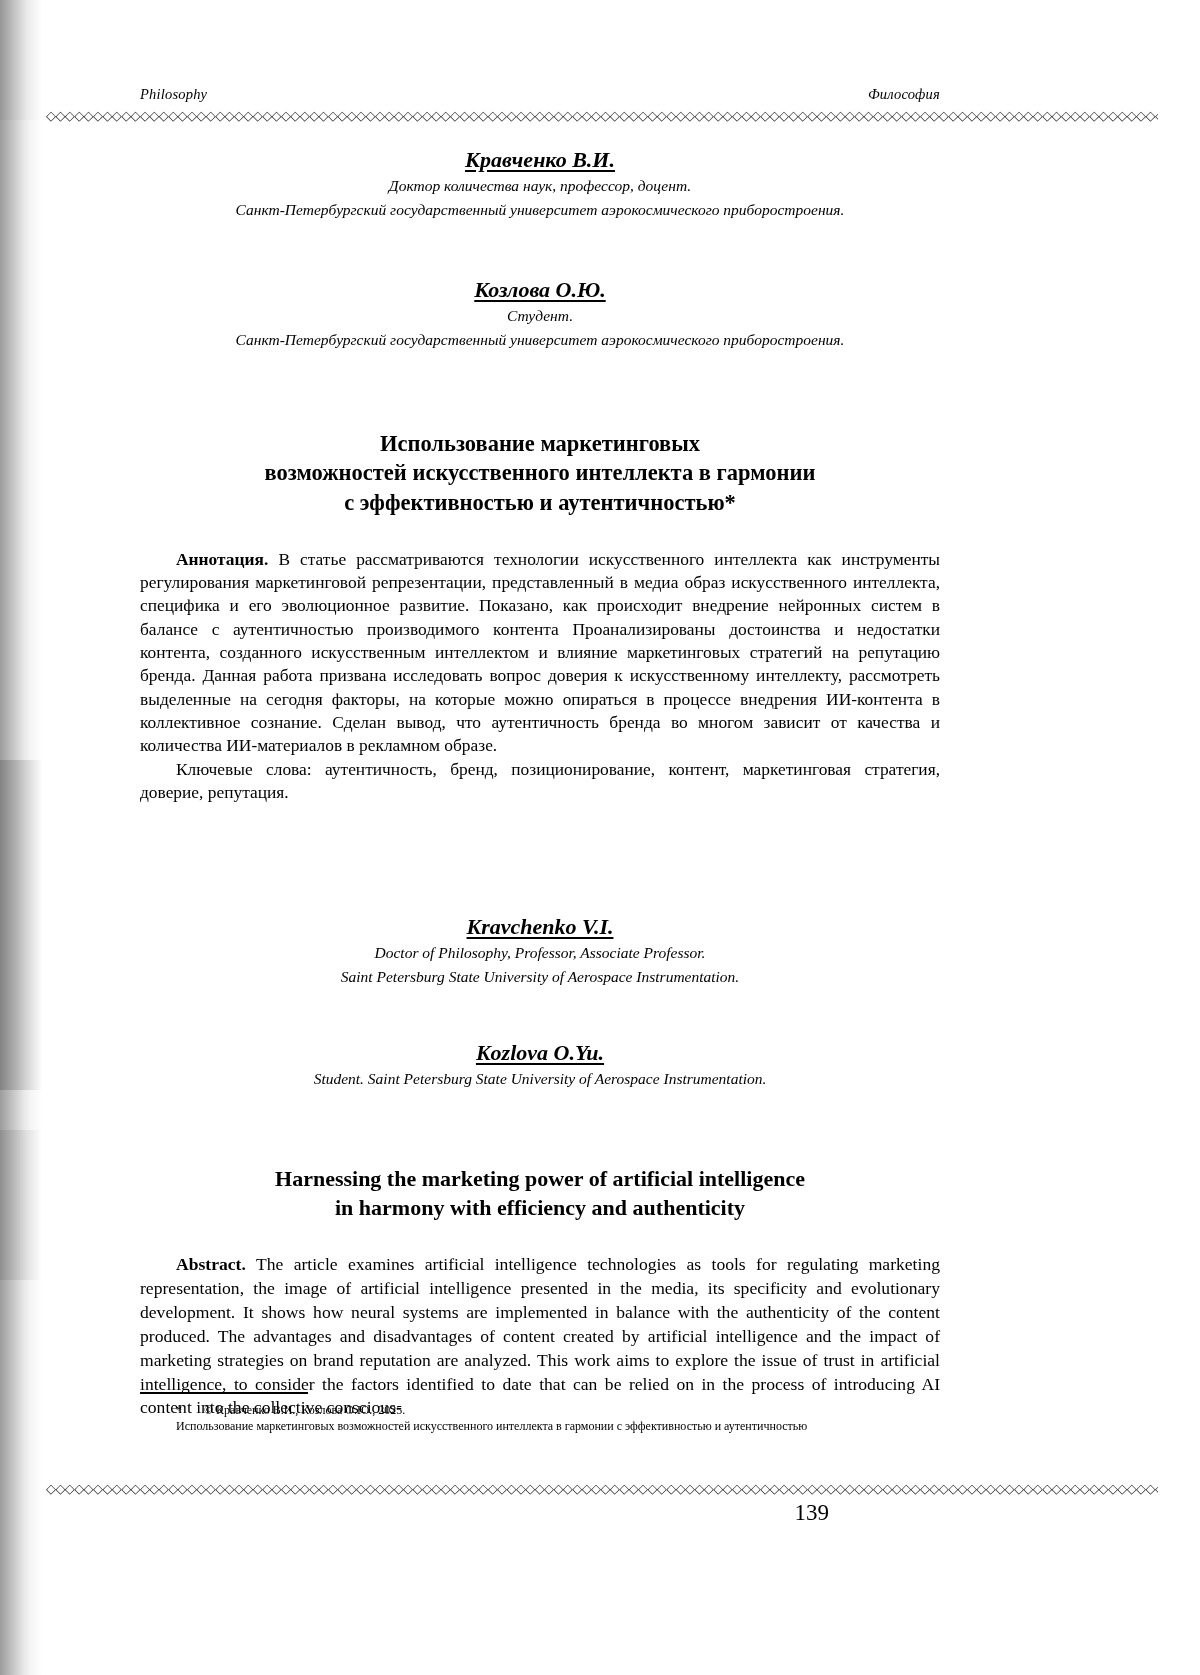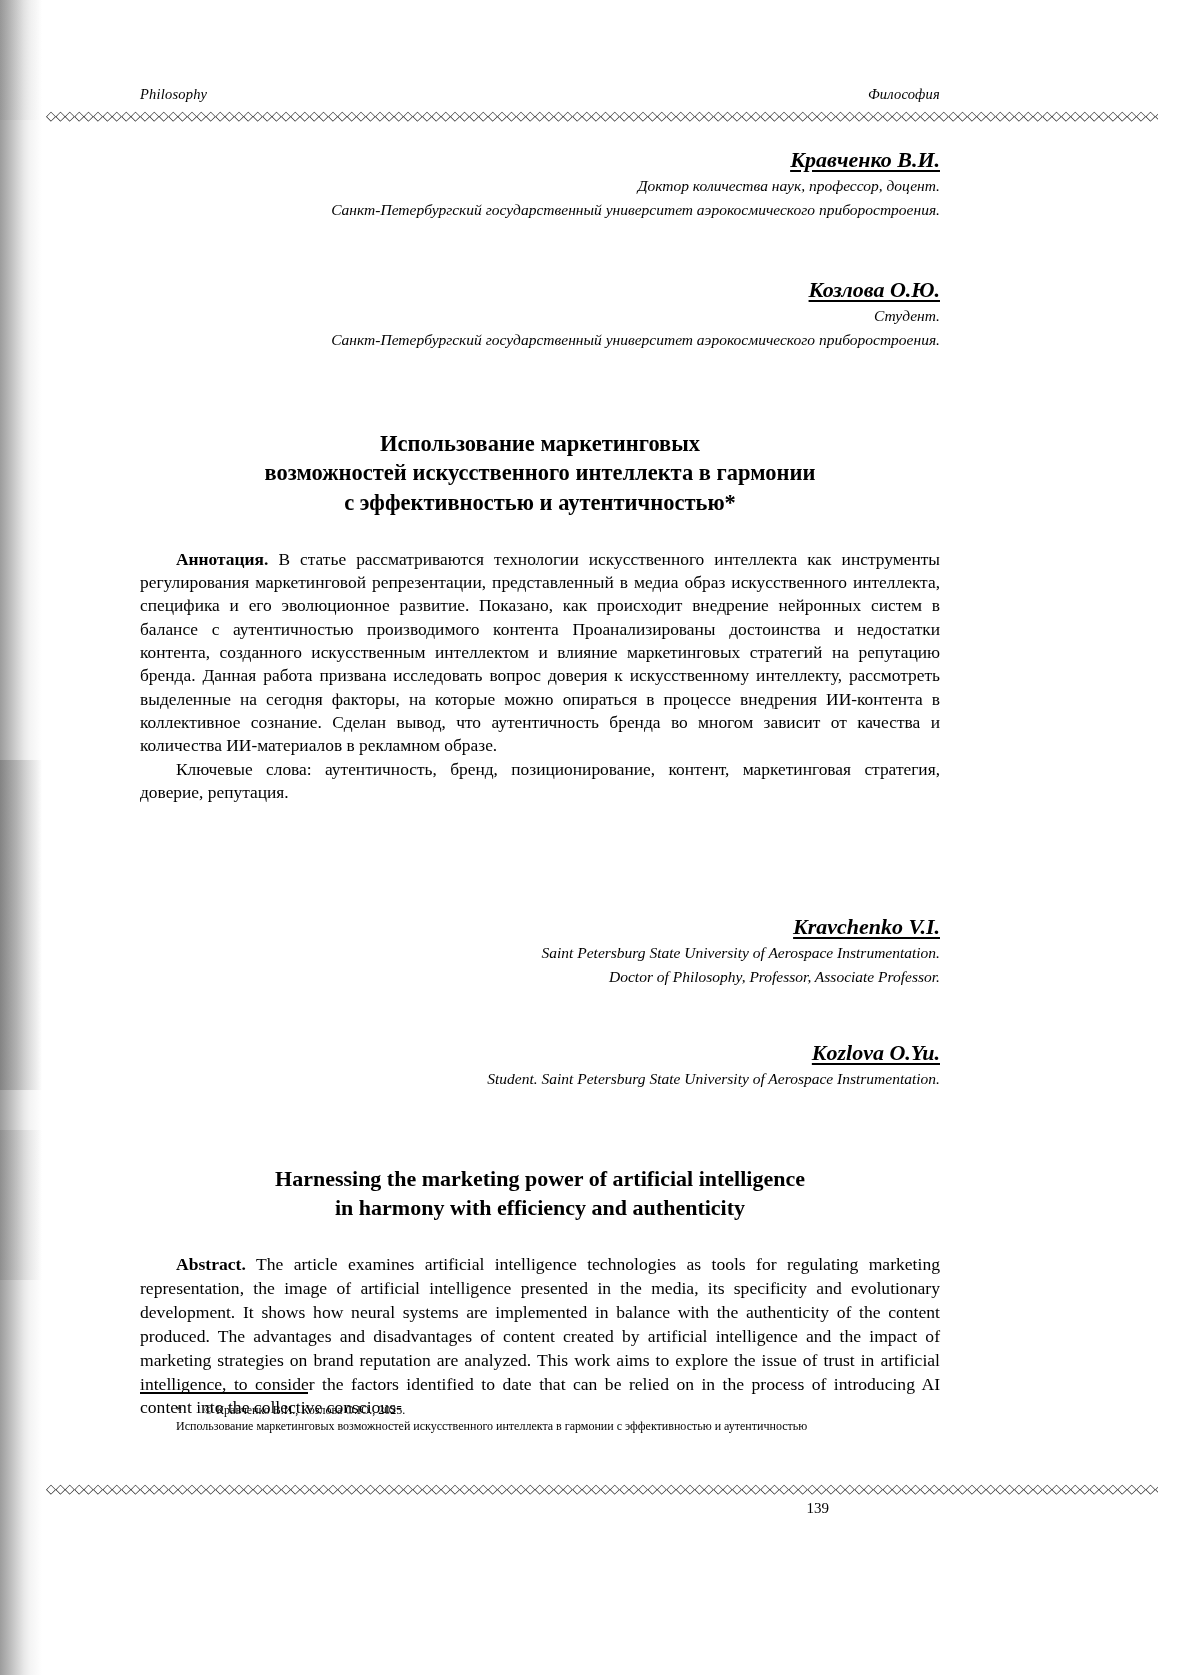--- a/index.html
+++ b/index.html
@@ -66,21 +66,21 @@
     font-size: 13px;
     line-height: 14px;
     letter-spacing: -0.6px;
     white-space: nowrap;
     font-family: "DejaVu Sans", sans-serif;
   }
   .ornament-top { left: 46px; top: 109px; width: 1112px; }
   .ornament-bottom { left: 46px; top: 1482px; width: 1112px; }
 
   
-  .author-block { text-align: right; }
+  .author-block { text-align: center; }
   .author-name {
     font-weight: bold;
     font-style: italic;
     font-size: 22px;
     text-decoration: underline;
     text-underline-offset: 3px;
     margin: 0;
   }
   .author-line {
     font-style: italic;
@@ -137,21 +137,21 @@
   }
   .footnote .fn-first { text-indent: 36px; }
   .footnote .fn-star { padding-right: 22px; }
   .footnote .fn-rest { text-indent: 36px; }
 
   
   .page-number {
     position: absolute;
     right: 140px;
     top: 1500px;
-    font-size: 15px;
+    font-size: 23px;
   }
 
   .sp-1 { height: 44px; }
   .sp-2 { height: 56px; }
   .sp-4 { height: 74px; }
   .sp-5 { height: 26px; }
   .sp-6 { height: 52px; }
   .sp-8 { height: 30px; }
   .sp-9 { height: 36px; }
 </style>
@@ -202,22 +202,22 @@
 
     <p class="body">
       <span class="kw-lead">Ключевые слова:</span><span> аутентичность, бренд, позиционирование, контент, маркетинговая стратегия, доверие, репутация.</span>
     </p>
 
     <div class="sp-4"></div>
     <div class="sp-9"></div>
 
     <div class="author-block">
       <div class="author-name">Kravchenko V.I.</div>
+      <div class="author-line">Doctor of Philosophy, Professor, Associate Professor.</div>
       <div class="author-line">Saint Petersburg State University of Aerospace Instrumentation.</div>
-      <div class="author-line">Doctor of Philosophy, Professor, Associate Professor.</div>
     </div>
 
     <div class="sp-6"></div>
 
     <div class="author-block">
       <div class="author-name">Kozlova O.Yu.</div>
       <div class="author-line">Student. Saint Petersburg State University of Aerospace Instrumentation.</div>
     </div>
 
     <div class="sp-4"></div>

